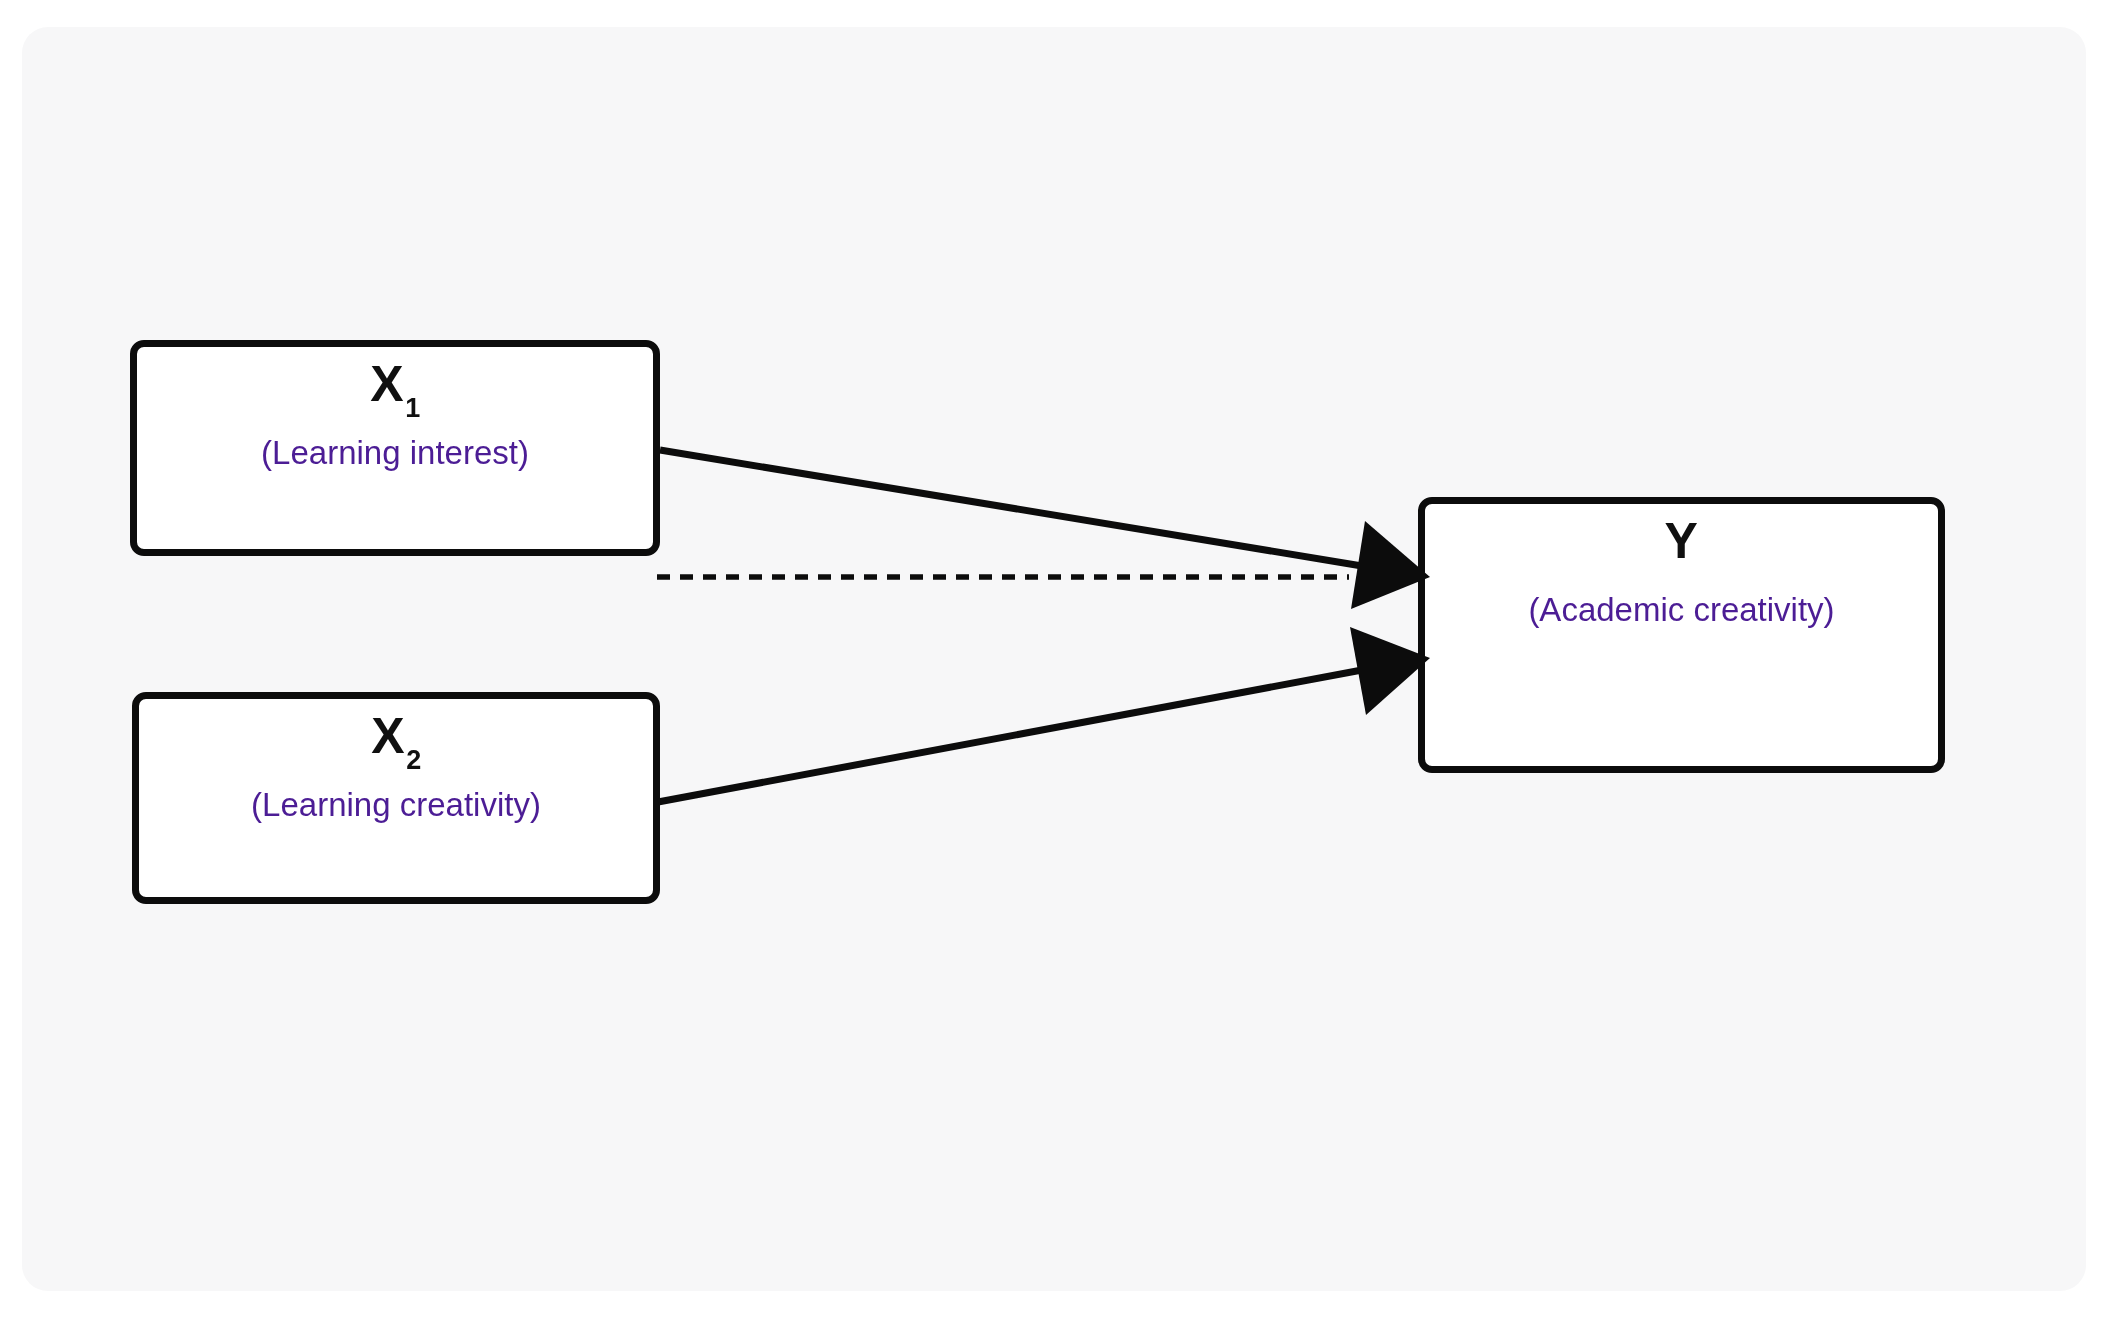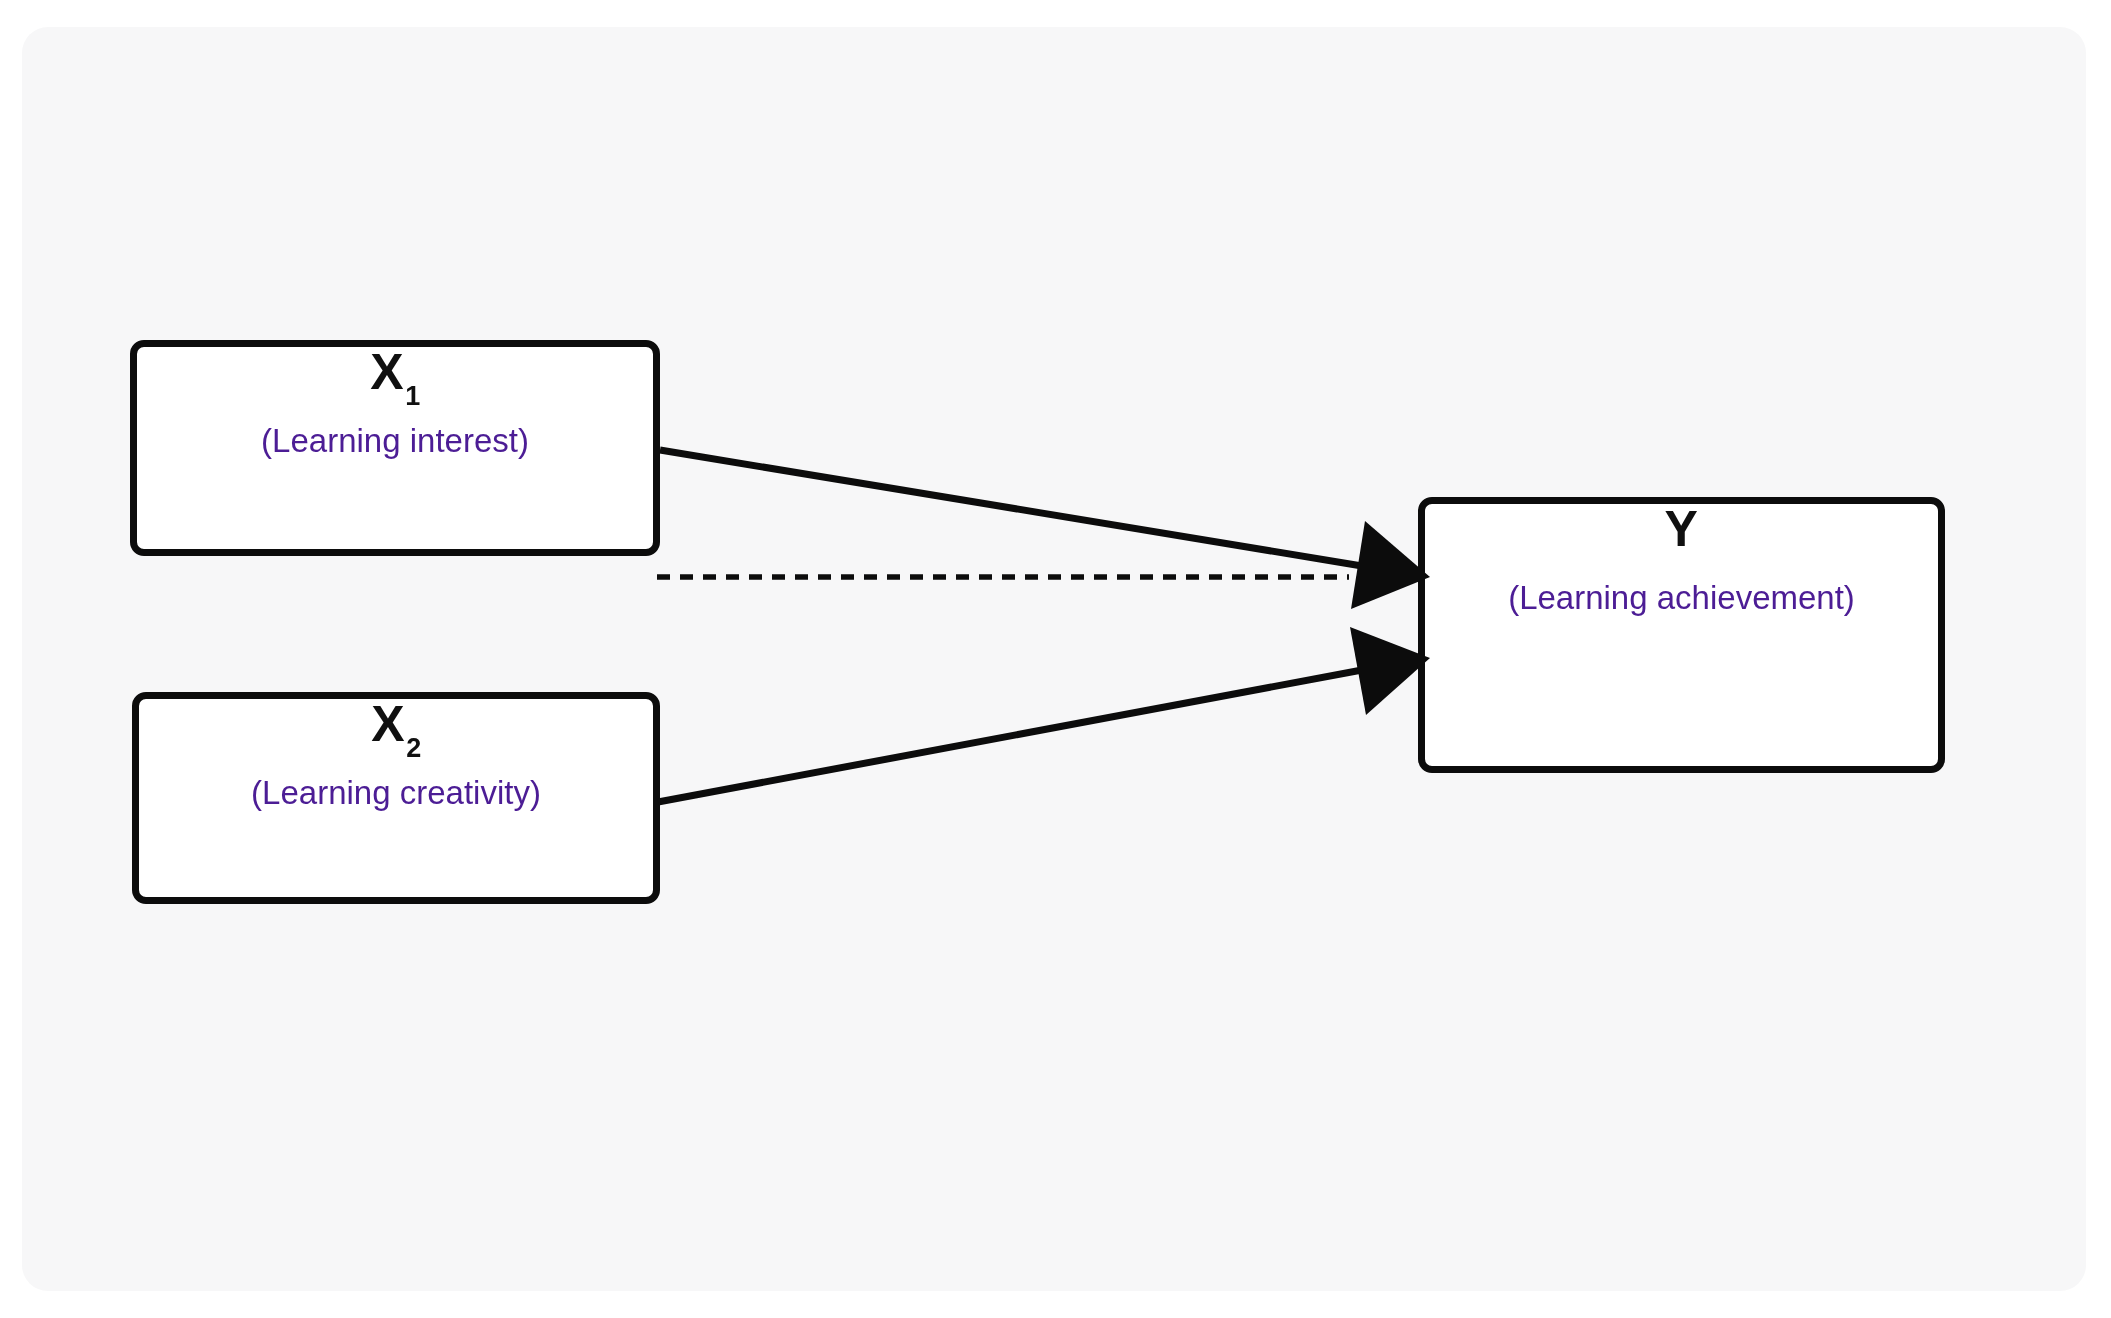--- a/index.html
+++ b/index.html
@@ -32,21 +32,21 @@
     height: 1318px;
     pointer-events: none;
   }
   .node {
     position: absolute;
     box-sizing: border-box;
     background: #ffffff;
     border: 7px solid #0c0c0c;
     border-radius: 14px;
     text-align: center;
-    padding-top: 0;
+    padding-top: 12px;
   }
   .node-x1 { left: 130px;  top: 340px; width: 530px; height: 216px; }
   .node-x2 { left: 132px;  top: 692px; width: 528px; height: 212px; }
   .node-y  { left: 1418px; top: 497px; width: 527px; height: 276px; }
   .node-title {
     font-size: 50px;
     line-height: 50px;
     font-weight: bold;
     color: #101010;
     letter-spacing: 0.5px;
@@ -77,21 +77,21 @@
     <div class="node-label">(Learning interest)</div>
   </div>
 
   <div class="node node-x2">
     <div class="node-title"><span>X</span><sub>2</sub></div>
     <div class="node-label">(Learning creativity)</div>
   </div>
 
   <div class="node node-y">
     <div class="node-title"><span>Y</span><sub></sub></div>
-    <div class="node-label">(Learning achievement)</div>
+    <div class="node-label">(Academic creativity)</div>
   </div>
 
   <svg class="edges" viewBox="0 0 2111 1318" xmlns="http://www.w3.org/2000/svg">
 
     <g>
       <line x1="660" y1="450" x2="1362" y2="566" stroke="#0c0c0c" stroke-width="7"></line>
       <polygon points="1430,577 1365,521 1351,609" fill="#0c0c0c"></polygon>
     </g>
 
     <g>

